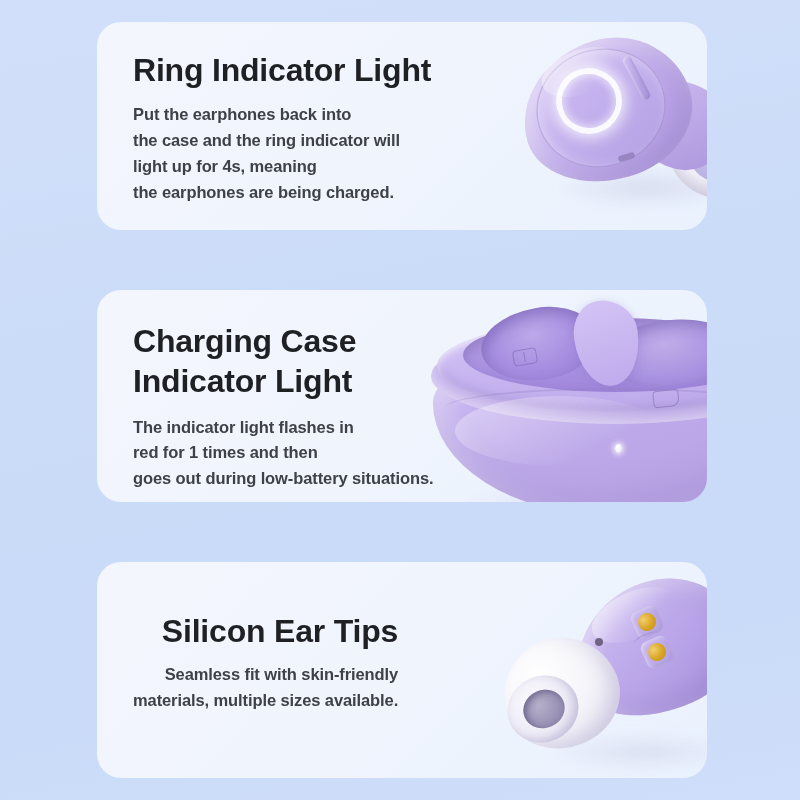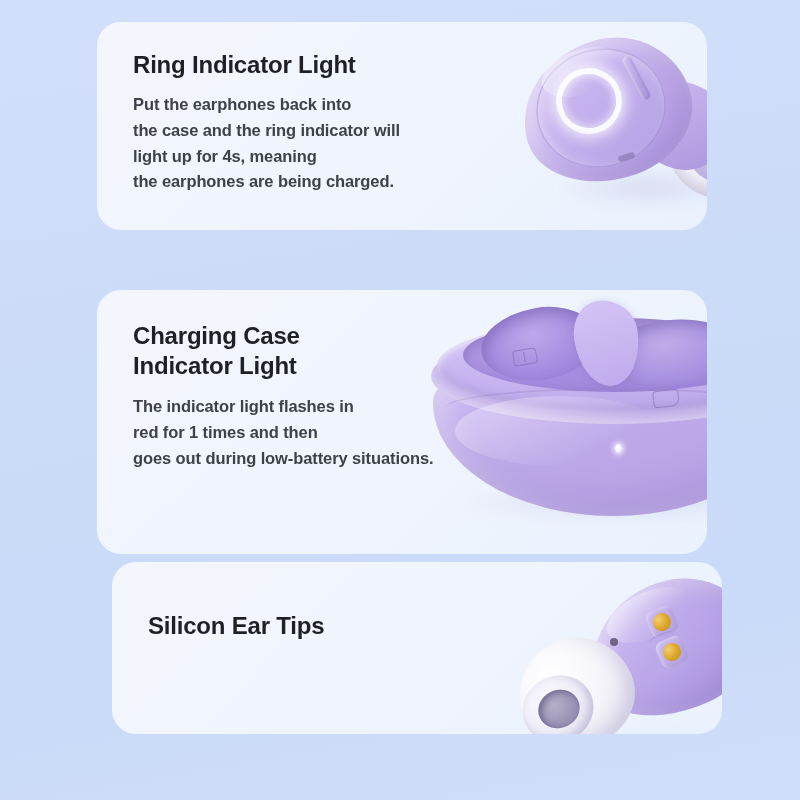--- a/index.html
+++ b/index.html
@@ -11,30 +11,30 @@
     position:relative;
   }
 
   .card {
     position:absolute;
     background: linear-gradient(135deg, #f4f6fd 0%, #eff4fd 55%, #eaf2fe 100%);
     border-radius:24px;
     overflow:hidden;
   }
   #card-1 { left:97px;  top:22px;  width:610px; height:208px; }
-  #card-2 { left:97px;  top:290px; width:610px; height:264px; }
-  #card-3 { left:112px;  top:562px; width:610px; height:172px;text-align:right; }
+  #card-2 { left:97px;  top:290px; width:610px; height:212px; }
+  #card-3 { left:97px;  top:562px; width:610px; height:216px;text-align:right; }
 
   .card-text { position:absolute; }
   #card-1 .card-text { left:36px; top:28px; }
   #card-2 .card-text { left:36px; top:31px; }
   #card-3 .card-text { left:36px; top:49px; }
 
   .title {
-    font-size:24px;
+    font-size:32px;
     font-weight:700;
     color:#1e2024;
     letter-spacing:-0.2px;
     line-height:1.26;
     white-space:pre-line;
   }
   .desc {
     margin-top:12px;
     font-size:16.5px;
     font-weight:700;
@@ -364,14 +364,16 @@
     <div class="et-contact-a"></div>
     <div class="et-contact-b"></div>
     <div class="et-etch"></div>
     <div class="et-mic"></div>
     <div class="et-tip"></div>
     <div class="et-tip-ring"></div>
     <div class="et-hole"></div>
   </div>
   <div class="card-text">
     <h2 class="title">Silicon Ear Tips</h2>
+    <p class="desc">Seamless fit with skin-friendly
+materials, multiple sizes available.</p>
   </div>
 </section>
 
 </body></html>

